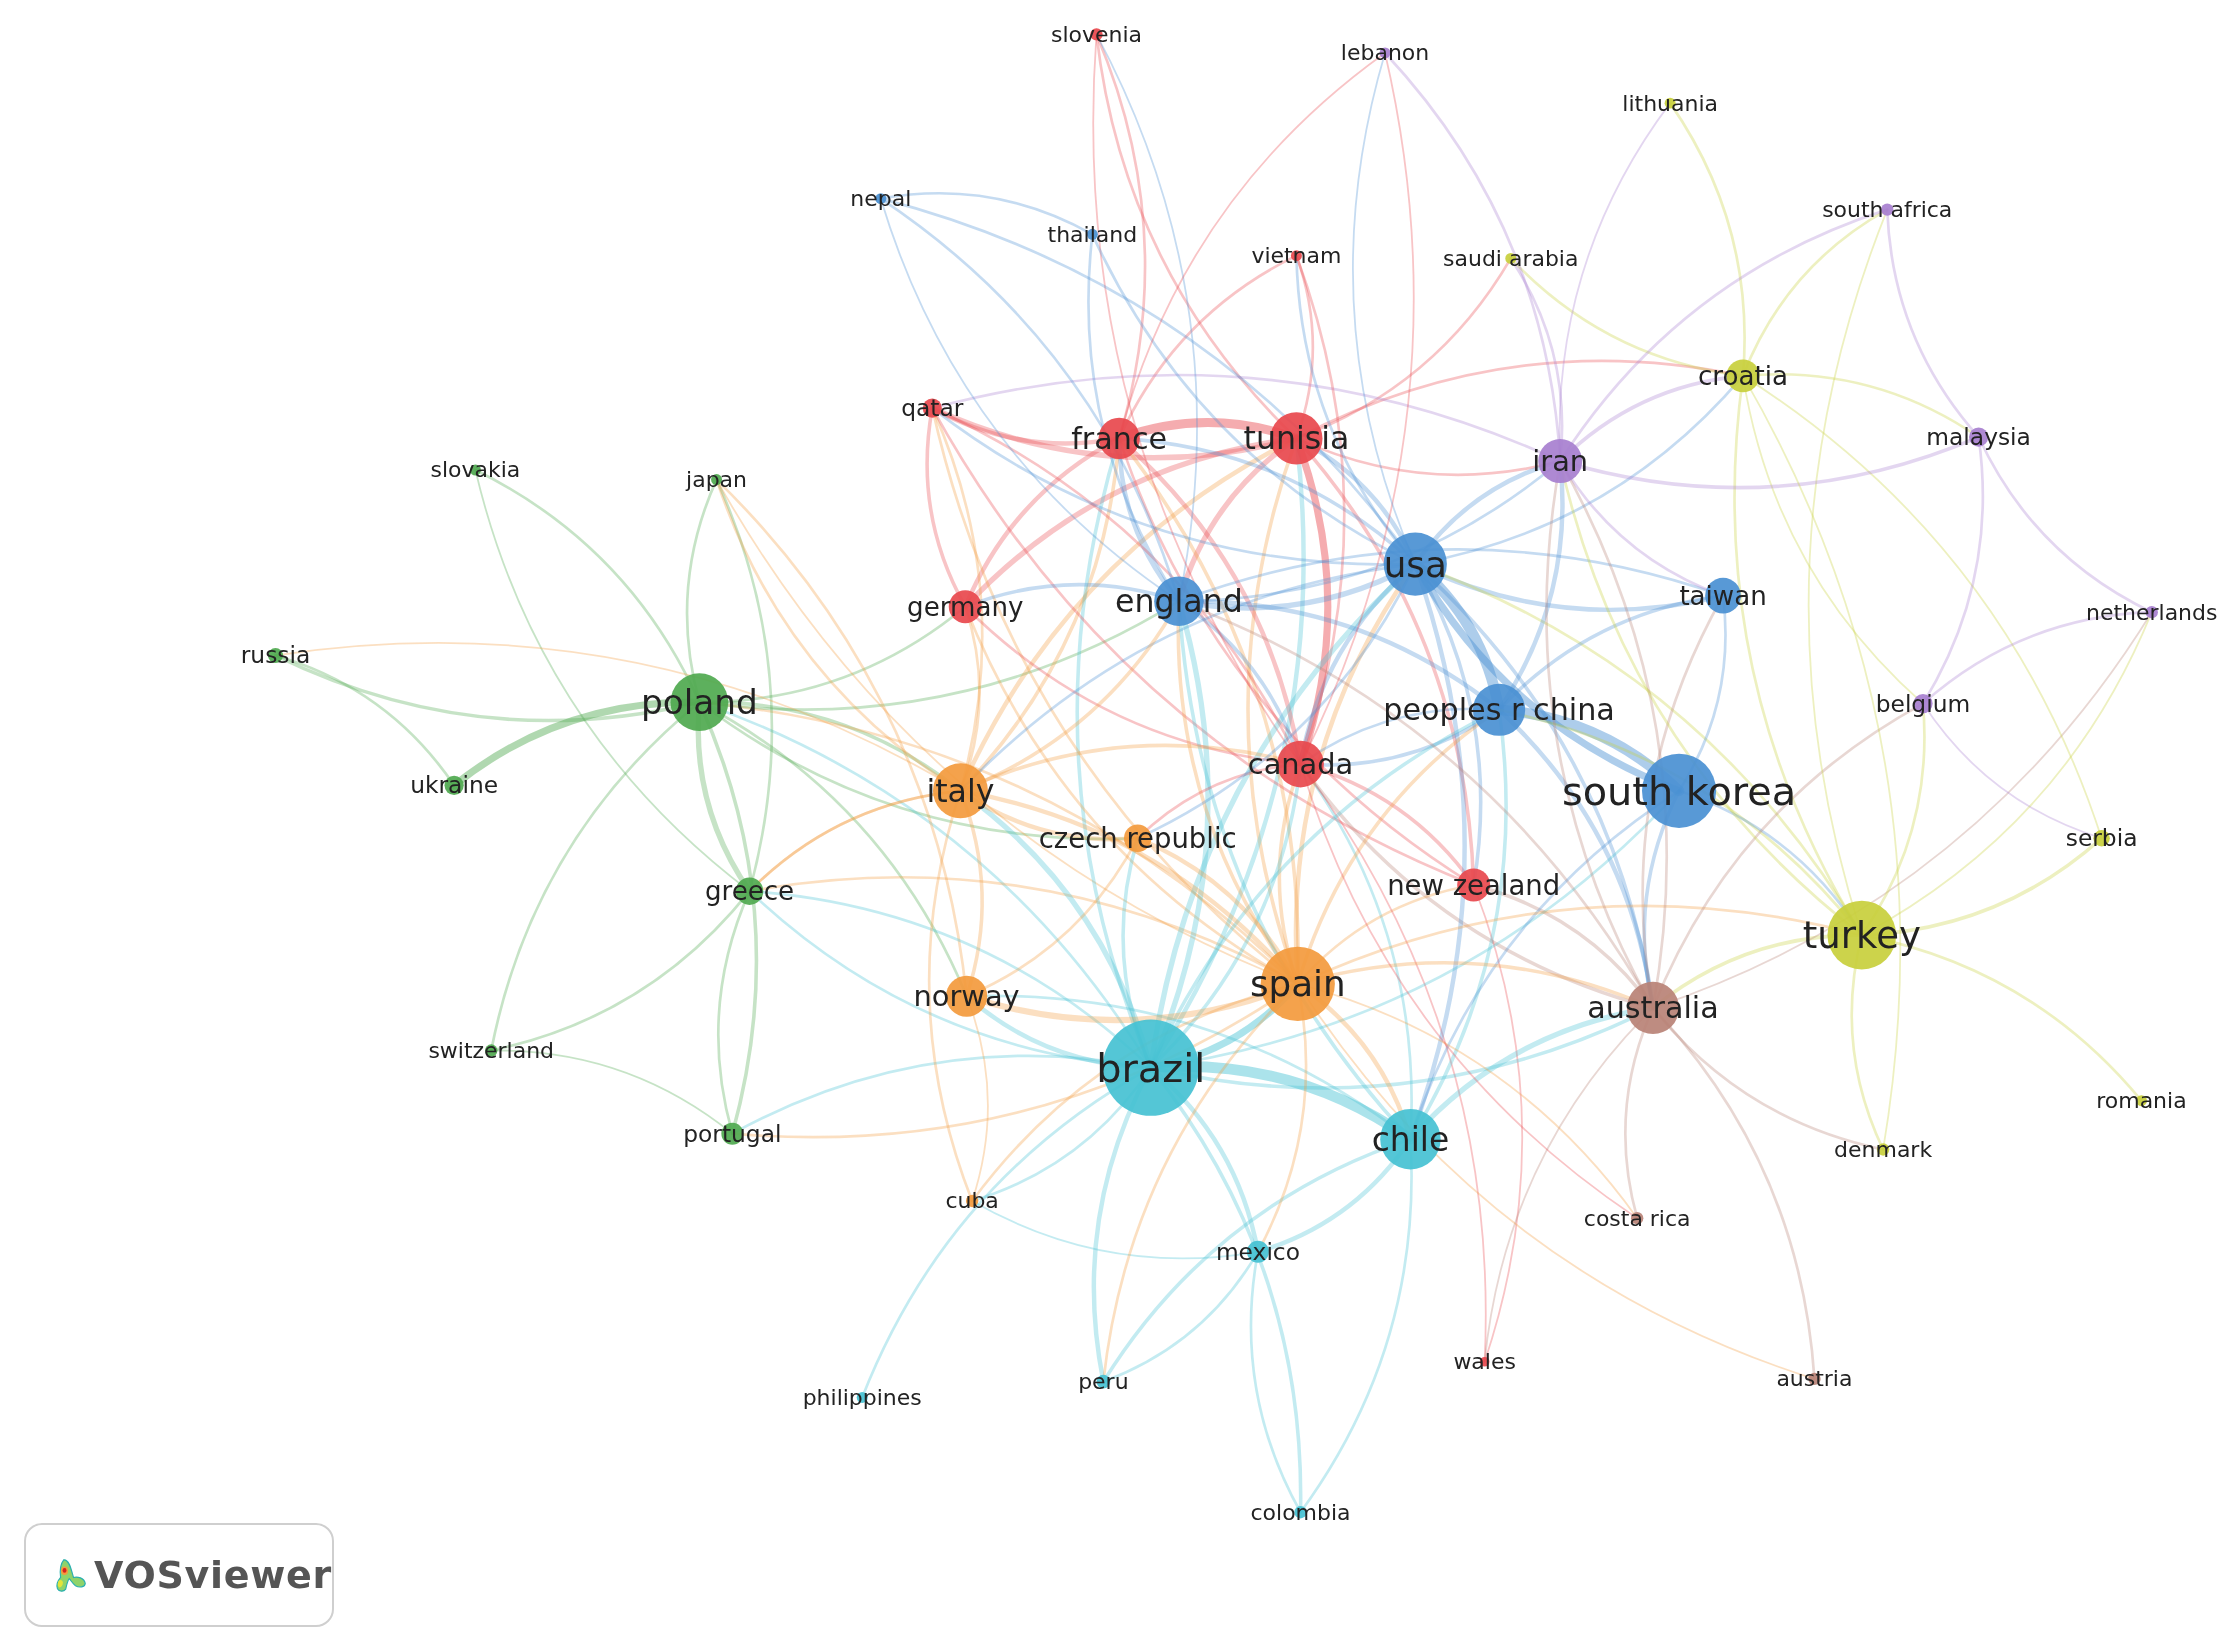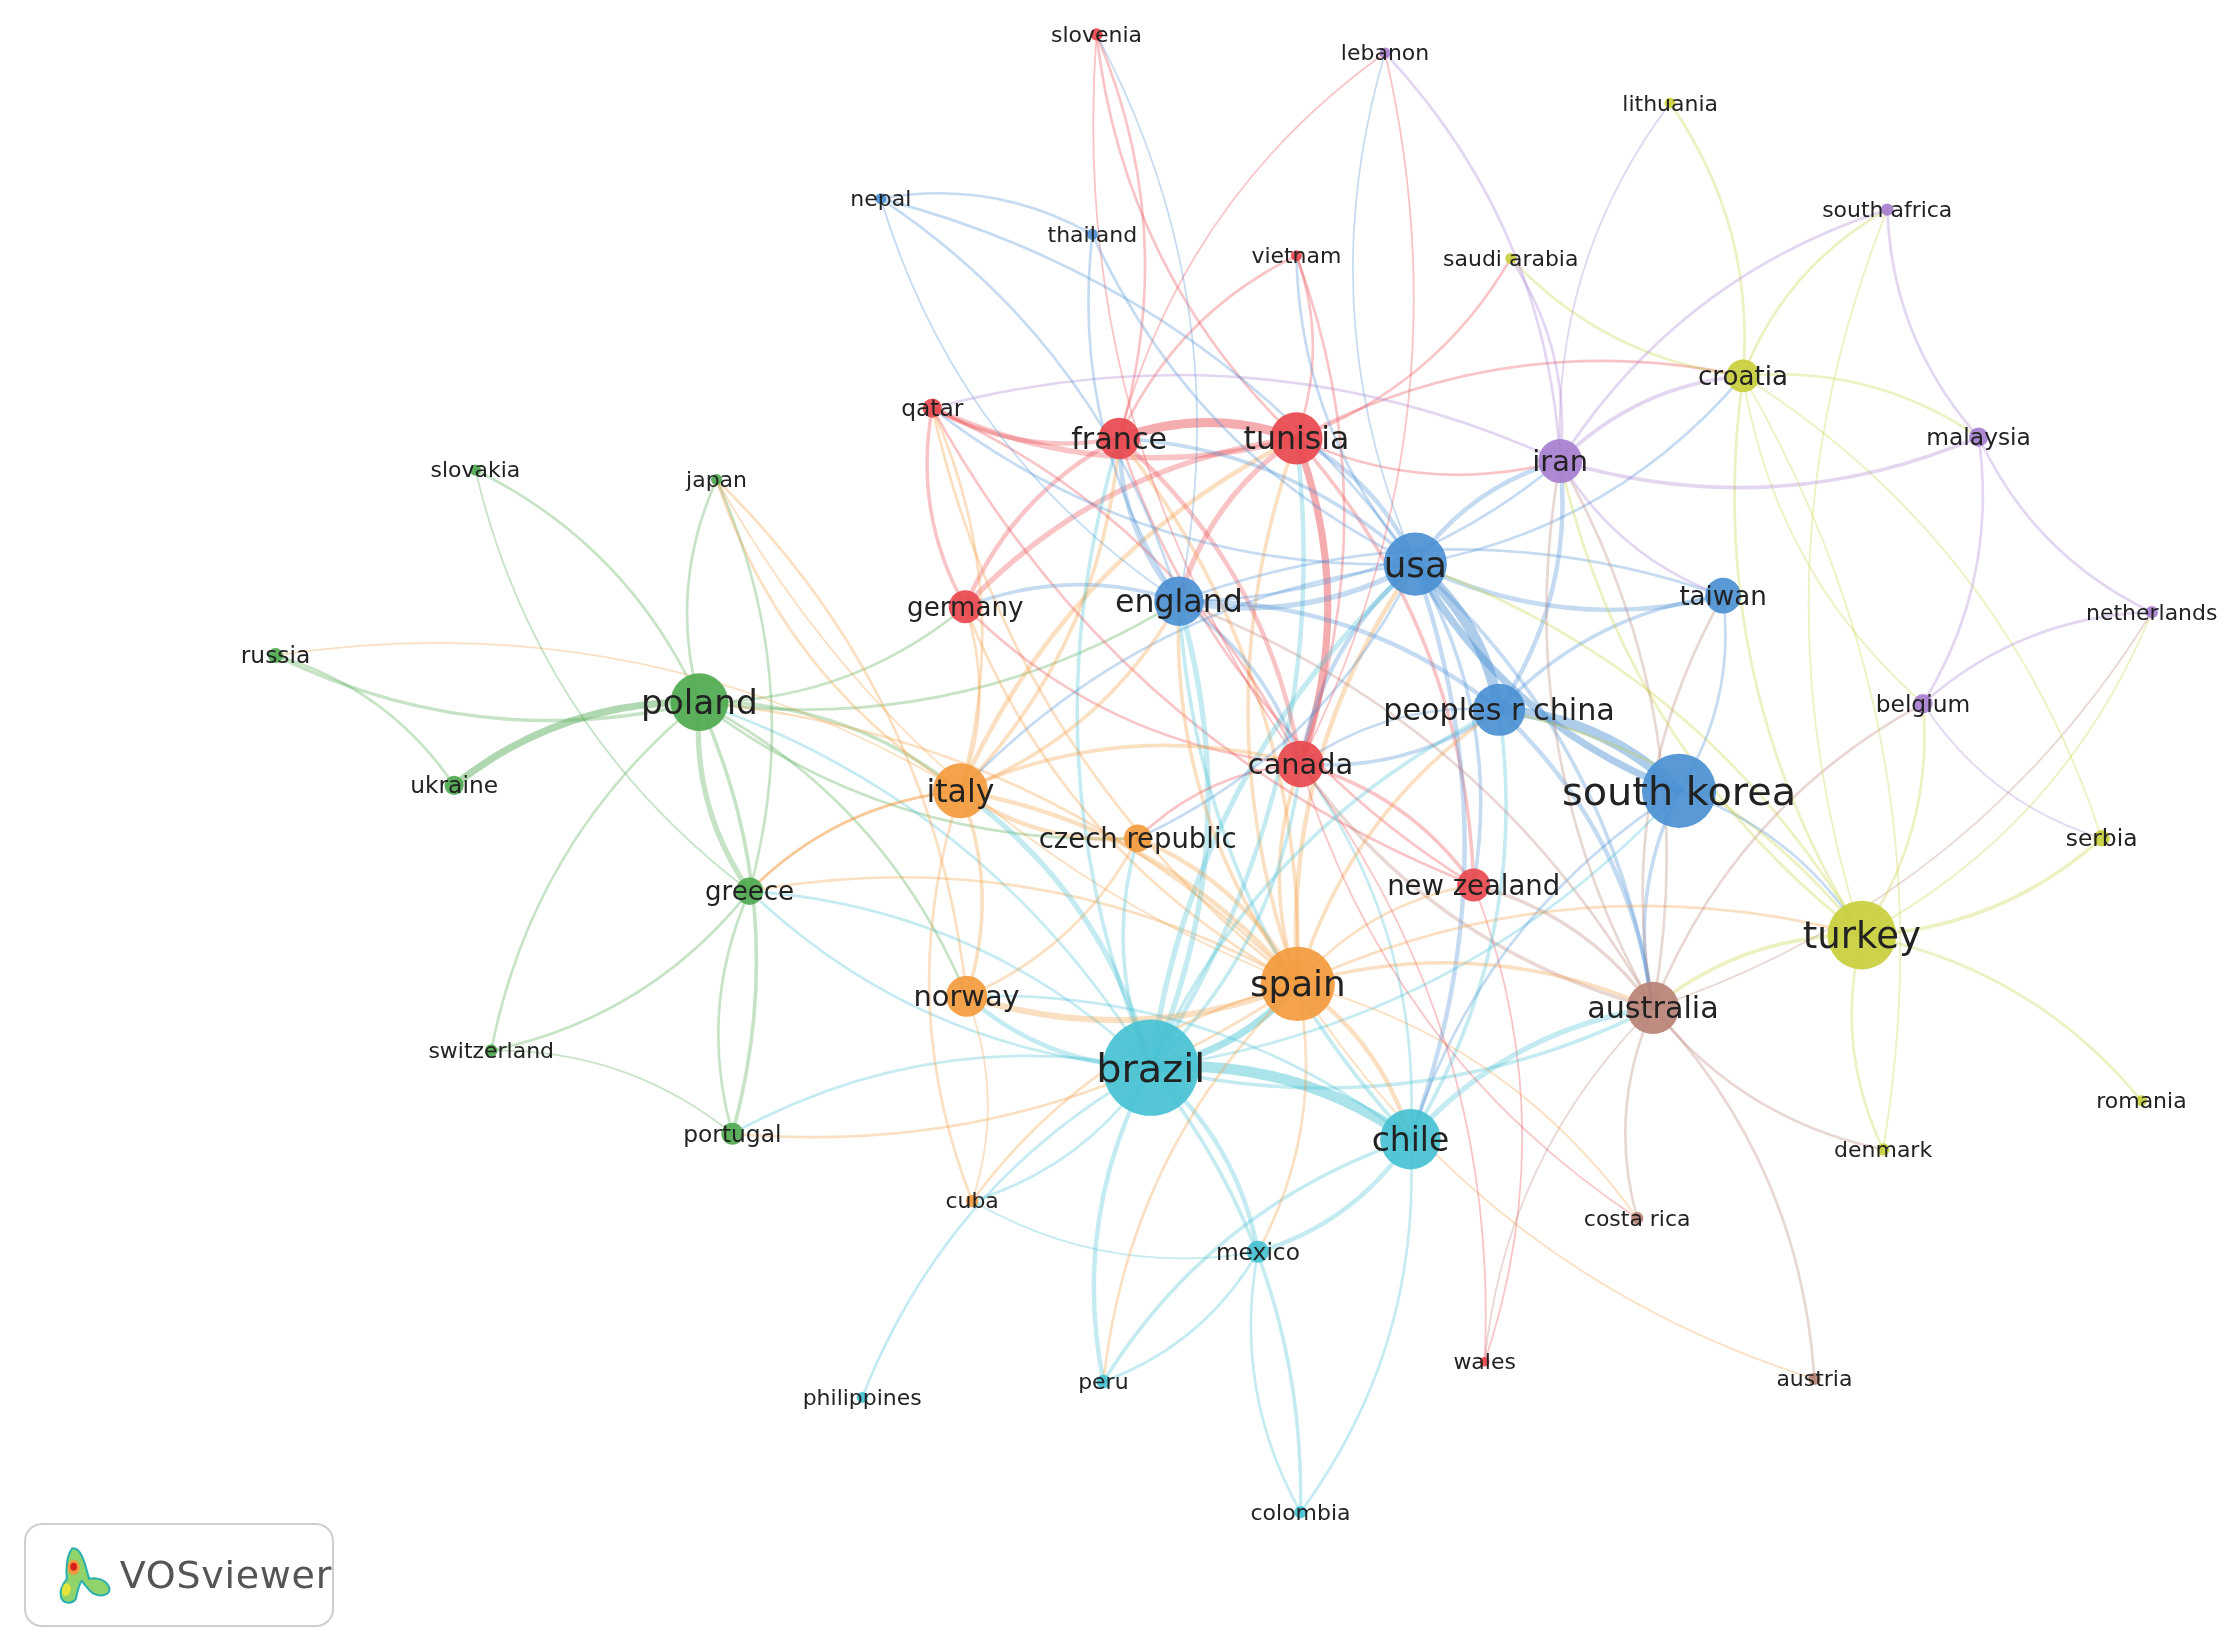--- a/index.html
+++ b/index.html
@@ -2,21 +2,21 @@
 <html style="font-size:11px"><head>
 <meta charset="utf-8">
 <style>
   html,body{margin:0;padding:0;background:#ffffff;}
   body{width:2239px;height:1649px;position:relative;overflow:hidden;font-family:"DejaVu Sans","Liberation Sans",sans-serif;}
   #network{position:absolute;left:0;top:0;width:2239px;height:1649px;}
   .edge{fill:none;stroke-linecap:round;}
   .node-label{fill:#222222;text-anchor:middle;dominant-baseline:central;font-family:"DejaVu Sans","Liberation Sans",sans-serif;}
   .logo-box{position:absolute;left:24px;top:1523px;width:310px;height:104px;border:2.1px solid #cfcfcf;border-radius:18px;background:#fff;box-sizing:border-box;display:flex;align-items:center;}
   .logo-icon{width:62px;height:69px;margin-left:26px;}
-  .logo-text{font-family:"DejaVu Sans","Liberation Sans",sans-serif;font-size:38px;color:#555555;margin-left:6.9px;letter-spacing:0.7px;}
+  .logo-text{font-family:"DejaVu Sans","Liberation Sans",sans-serif;font-size:38px;color:#555555;margin-left:6.9px;letter-spacing:0.7px;font-weight:bold;}
 </style>
 </head>
 <body>
 
 <svg id="network" viewBox="0 0 3259 2400" xmlns="http://www.w3.org/2000/svg">
   <g id="edges-layer">
       <path d="M1018,1022 Q697.26,1099.06 401,954" class="edge" stroke="#4fa94f" stroke-width="5.2" stroke-opacity="0.32"></path>
       <path d="M1018,1022 Q817.72,1018.24 661,1143" class="edge" stroke="#4fa94f" stroke-width="10.4" stroke-opacity="0.45"></path>
       <path d="M401,954 Q565.02,1001.7 661,1143" class="edge" stroke="#4fa94f" stroke-width="3.9000000000000004" stroke-opacity="0.32"></path>
       <path d="M1018,1022 Q915.84,794.32 692,684" class="edge" stroke="#4fa94f" stroke-width="3.9000000000000004" stroke-opacity="0.32"></path>

